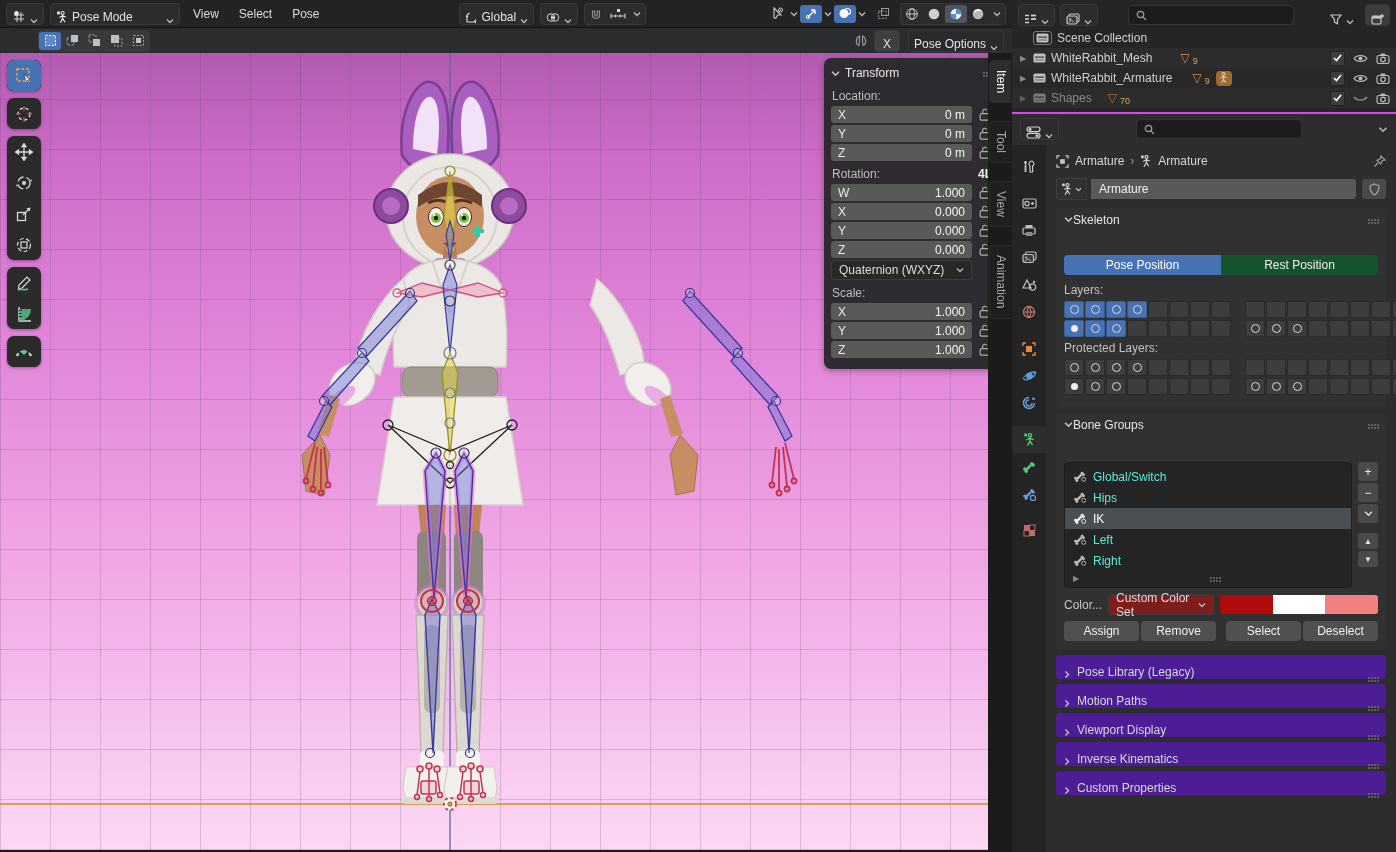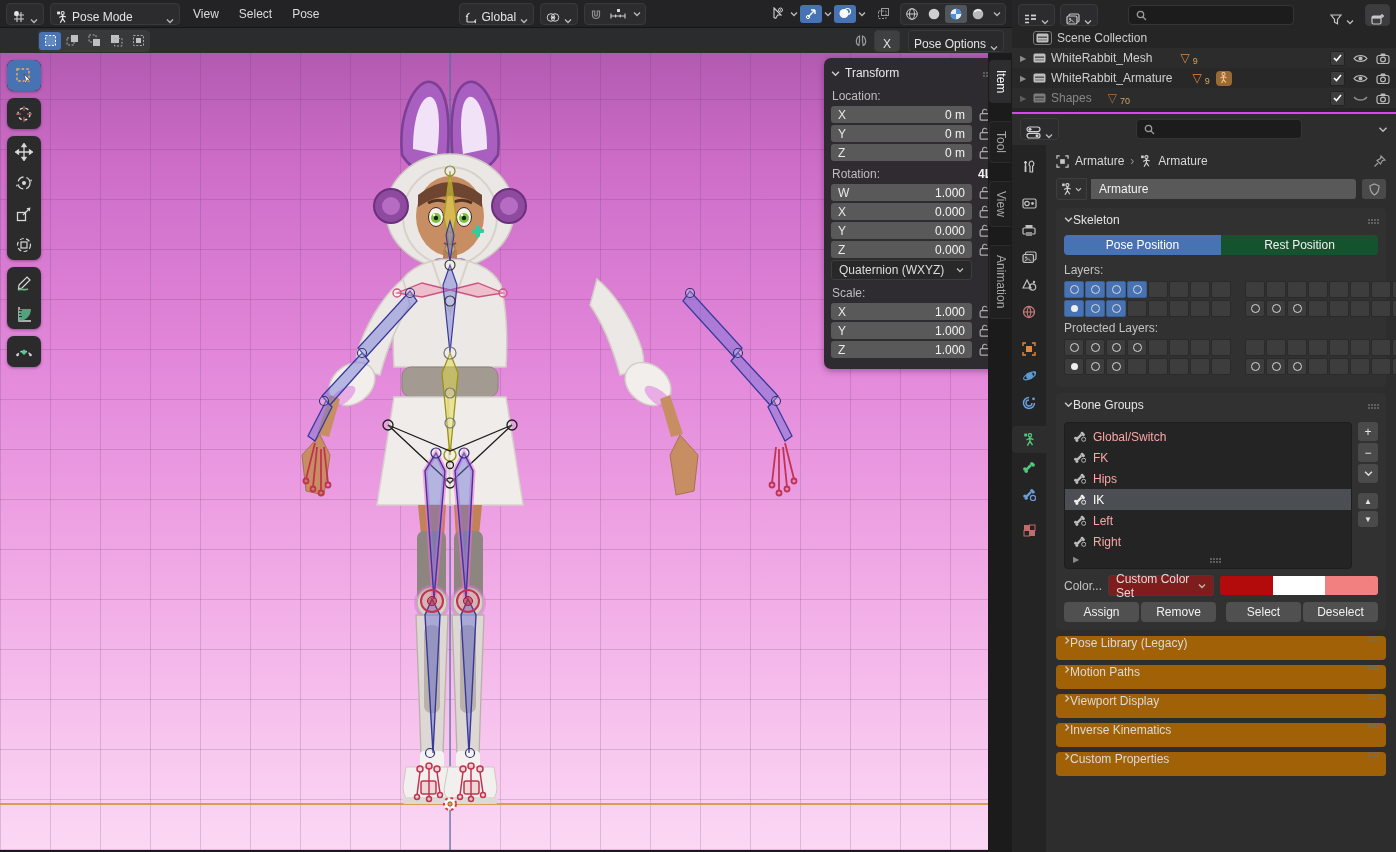--- a/index.html
+++ b/index.html
@@ -95,54 +95,54 @@
   .crumb .gt{color:#909090;}
   .namerow{display:flex;align-items:center;gap:4px;margin:5px 0 8px 0;}
   .minidd{display:flex;align-items:center;background:#303031;border:1px solid #3e3e40;border-radius:3px 0 0 3px;height:20px;padding:0 4px;gap:2px;}
   .namefield{flex:1;display:flex;align-items:center;background:#595959;height:20px;border-radius:0 3px 3px 0;padding:0 8px;color:#f2f2f2;}
   .shieldbtn{width:24px;height:20px;background:#4a4a4a;border-radius:3px;margin-left:2px;display:flex;align-items:center;justify-content:center;}
 
   .panel{background:#313132;border-radius:4px;margin-bottom:6px;padding-bottom:8px;}
   .p-hdr{display:flex;align-items:center;height:23px;padding:0 8px;color:#e4e4e4;}
   .grip{width:2px;height:2px;background:#6f6f6f;border-radius:50%;margin-left:auto;margin-right:8px;
         box-shadow:3px 0 #6f6f6f,6px 0 #6f6f6f,9px 0 #6f6f6f,0 3px #6f6f6f,3px 3px #6f6f6f,6px 3px #6f6f6f,9px 3px #6f6f6f;}
-  .p-body{padding:2px 8px 0 8px;}
+  .p-body{padding:2px 8px 0 8px;margin-top:20px;}
   .seg{display:flex;border-radius:4px;overflow:hidden;height:20px;margin:2px 0 8px 0;}
   .seg .s{flex:1;display:flex;align-items:center;justify-content:center;background:#14532d;color:#f0f0f0;}
   .seg .s.on{background:#4772b3;color:#ffffff;}
   .lbl{color:#c2c2c2;margin:4px 0 4px 0;}
   .gridwrap{display:flex;gap:14px;margin-bottom:4px;}
   .layer-grid{display:flex;flex-direction:column;gap:2px;}
   .lrow{display:flex;gap:1px;}
   .lcell{width:18px;height:15px;background:#3d3d3e;border:1px solid #2a2a2a;border-radius:2px;display:flex;align-items:center;justify-content:center;}
   .lcell.on{background:#4772b3;border-color:#3a5f96;}
   .ring{width:7px;height:7px;border:1.5px solid #d8d8d8;border-radius:50%;}
   .dot{width:7px;height:7px;background:#efefef;border-radius:50%;}
 
   .bg-wrap{display:flex;gap:6px;margin:4px 0 6px 0;}
   .bg-list{flex:1;background:#242425;border:1px solid #1d1d1d;border-radius:4px;padding:3px 0 2px 0;}
-  .bg-row{display:flex;align-items:center;gap:7px;height:21px;padding:0 8px;color:#fca5a5;}
+  .bg-row{display:flex;align-items:center;gap:7px;height:21px;padding:0 8px;color:#5eead4;}
   .bg-row.sel{background:#4b4e53;color:#ffffff;}
   .bg-foot{display:flex;align-items:center;height:14px;padding:0 8px;color:#8a8a8a;}
   .bg-foot .grip{margin:0 auto;}
   .bg-side{width:20px;display:flex;flex-direction:column;gap:2px;}
   .sbtn{width:20px;height:19px;background:#4a4a4b;border-radius:3px;color:#e6e6e6;display:flex;align-items:center;justify-content:center;font-size:12px;}
   .sbtn.small{height:16px;font-size:8px;}
   .sbtn.gapup{margin-top:8px;}
   .colorrow{display:flex;align-items:center;gap:6px;margin:4px 0 6px 0;}
   .colorrow .lblc{color:#c2c2c2;flex:0 0 auto;}
   .colordd{flex:1;display:flex;align-items:center;background:#7f1d1d;border:1px solid #3d3d3f;border-radius:3px;height:19px;padding:0 7px;color:#dedede;}
   .colordd .chev{margin-left:auto;}
   .swatches{display:flex;flex:0 0 158px;height:19px;border-radius:3px;overflow:hidden;}
   .swatches .sw{flex:1;}
   .btnrow{display:grid;grid-template-columns:1fr 1fr;gap:10px;}
   .pair{display:flex;gap:2px;}
   .pbtn{flex:1;height:20px;background:#505050;border-radius:4px;display:flex;align-items:center;justify-content:center;color:#f0f0f0;}
 
-  .cpanel{background:#a16207;border-radius:4px;height:24px;margin-bottom:5px;display:flex;align-items:flex-start;padding:0 8px;color:#d9d9d9;}
+  .cpanel{background:#4c1d95;border-radius:4px;height:24px;margin-bottom:5px;display:flex;align-items:flex-end;padding:0 8px;gap:7px;color:#d9d9d9;}
   svg{display:block;}
 </style>
 </head>
 <body>
 
 <div class="app">
 
   <div class="vp">
 
     <div class="vp-hdr">
@@ -1327,33 +1327,20 @@
                     <svg width="13" height="13" viewBox="0 0 14 14">
                       <path d="M4.2 9.8 L9 5" stroke="#bdbdbd" stroke-width="2.4"></path>
                       <circle cx="9.8" cy="3.6" r="1.6" fill="#bdbdbd"></circle>
                       <circle cx="11.2" cy="5" r="1.6" fill="#bdbdbd"></circle>
                       <circle cx="2.8" cy="9" r="1.6" fill="#bdbdbd"></circle>
                       <circle cx="4.2" cy="11.2" r="1.6" fill="#bdbdbd"></circle>
                       <circle cx="11.5" cy="10" r="2.2" fill="none" stroke="#bdbdbd" stroke-width="1"></circle>
                     </svg>
                   </span>
                 <span>Global/Switch</span>
-              </div>
-              <div class="bg-row">
-                <span>
-                    <svg width="13" height="13" viewBox="0 0 14 14">
-                      <path d="M4.2 9.8 L9 5" stroke="#bdbdbd" stroke-width="2.4"></path>
-                      <circle cx="9.8" cy="3.6" r="1.6" fill="#bdbdbd"></circle>
-                      <circle cx="11.2" cy="5" r="1.6" fill="#bdbdbd"></circle>
-                      <circle cx="2.8" cy="9" r="1.6" fill="#bdbdbd"></circle>
-                      <circle cx="4.2" cy="11.2" r="1.6" fill="#bdbdbd"></circle>
-                      <circle cx="11.5" cy="10" r="2.2" fill="none" stroke="#bdbdbd" stroke-width="1"></circle>
-                    </svg>
-                  </span>
-                <span>FK</span>
               </div>
               <div class="bg-row">
                 <span>
                     <svg width="13" height="13" viewBox="0 0 14 14">
                       <path d="M4.2 9.8 L9 5" stroke="#bdbdbd" stroke-width="2.4"></path>
                       <circle cx="9.8" cy="3.6" r="1.6" fill="#bdbdbd"></circle>
                       <circle cx="11.2" cy="5" r="1.6" fill="#bdbdbd"></circle>
                       <circle cx="2.8" cy="9" r="1.6" fill="#bdbdbd"></circle>
                       <circle cx="4.2" cy="11.2" r="1.6" fill="#bdbdbd"></circle>
                       <circle cx="11.5" cy="10" r="2.2" fill="none" stroke="#bdbdbd" stroke-width="1"></circle>

